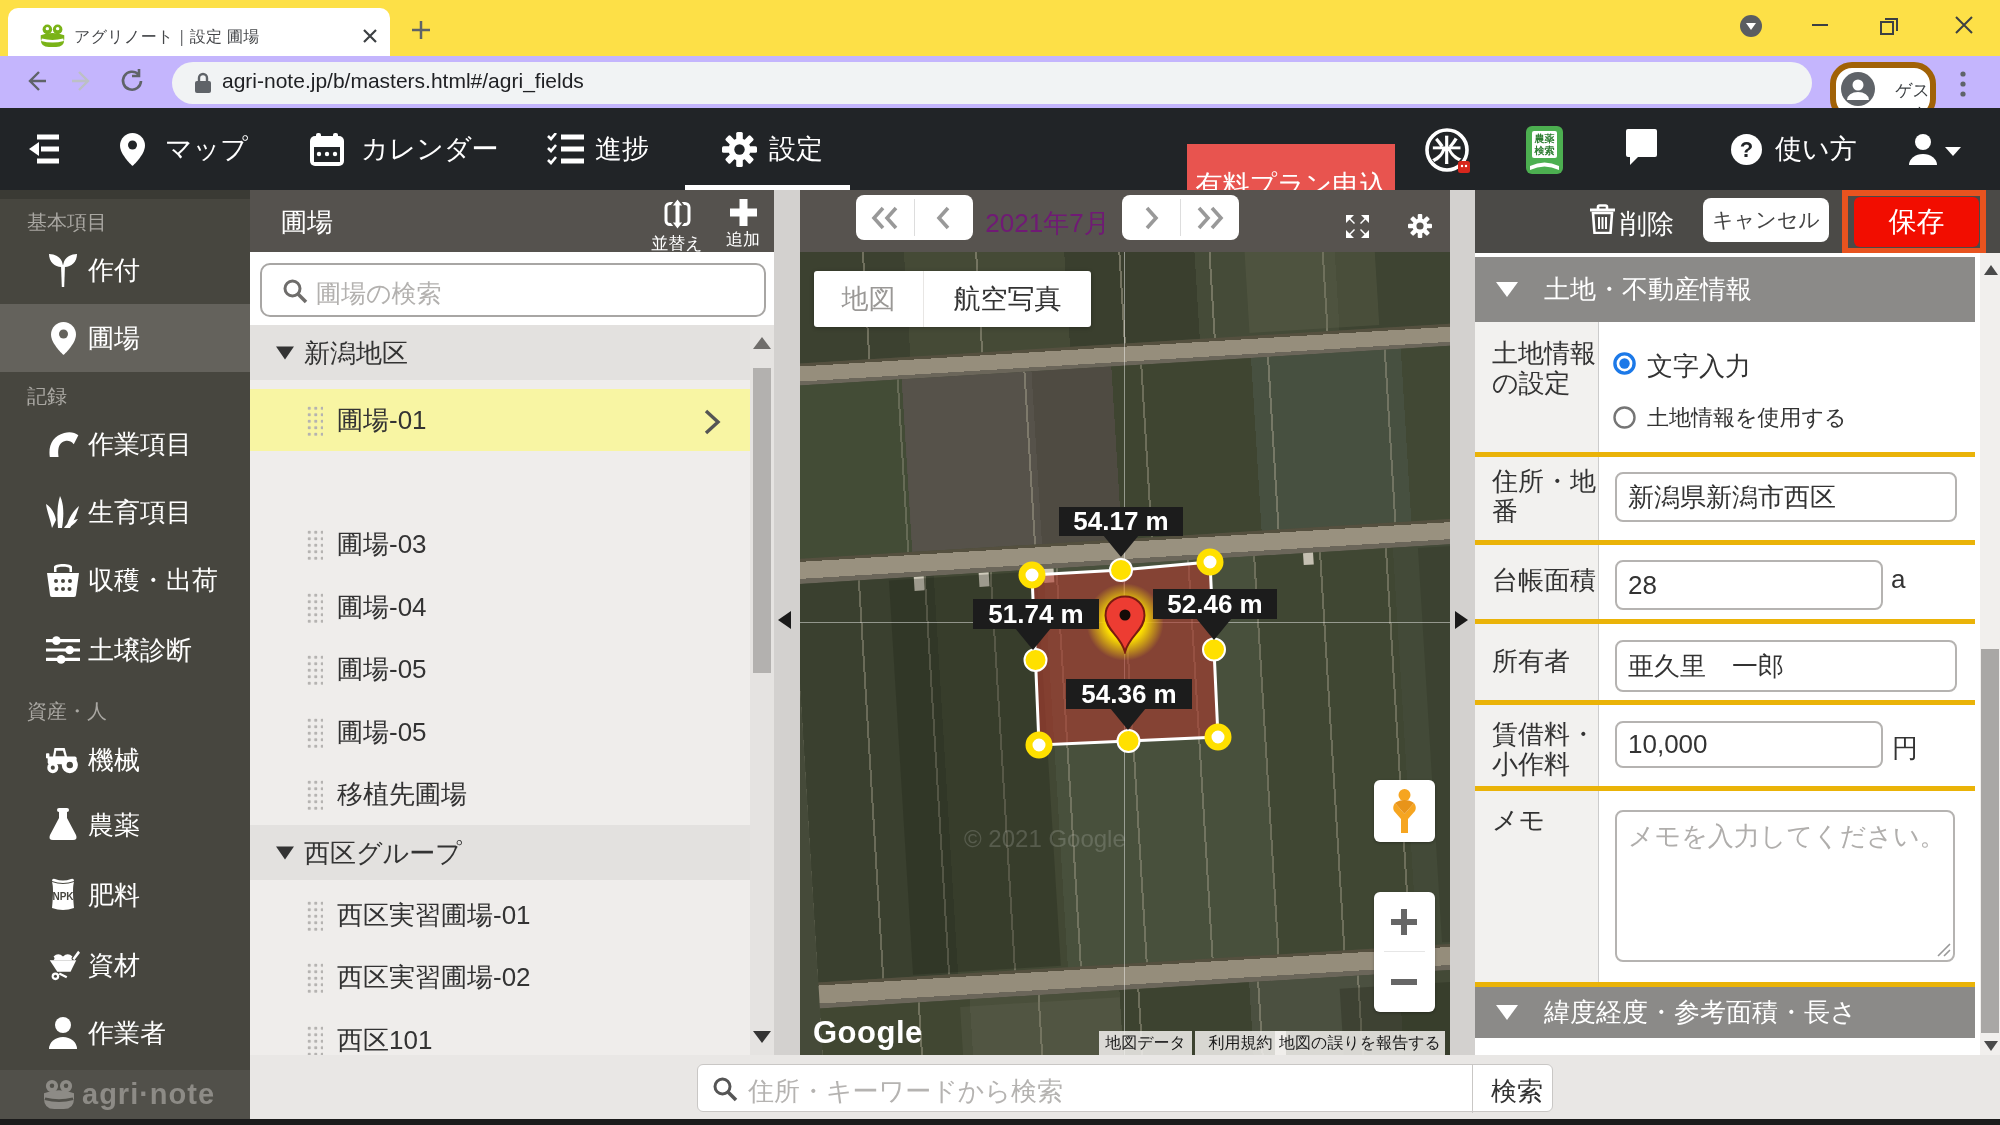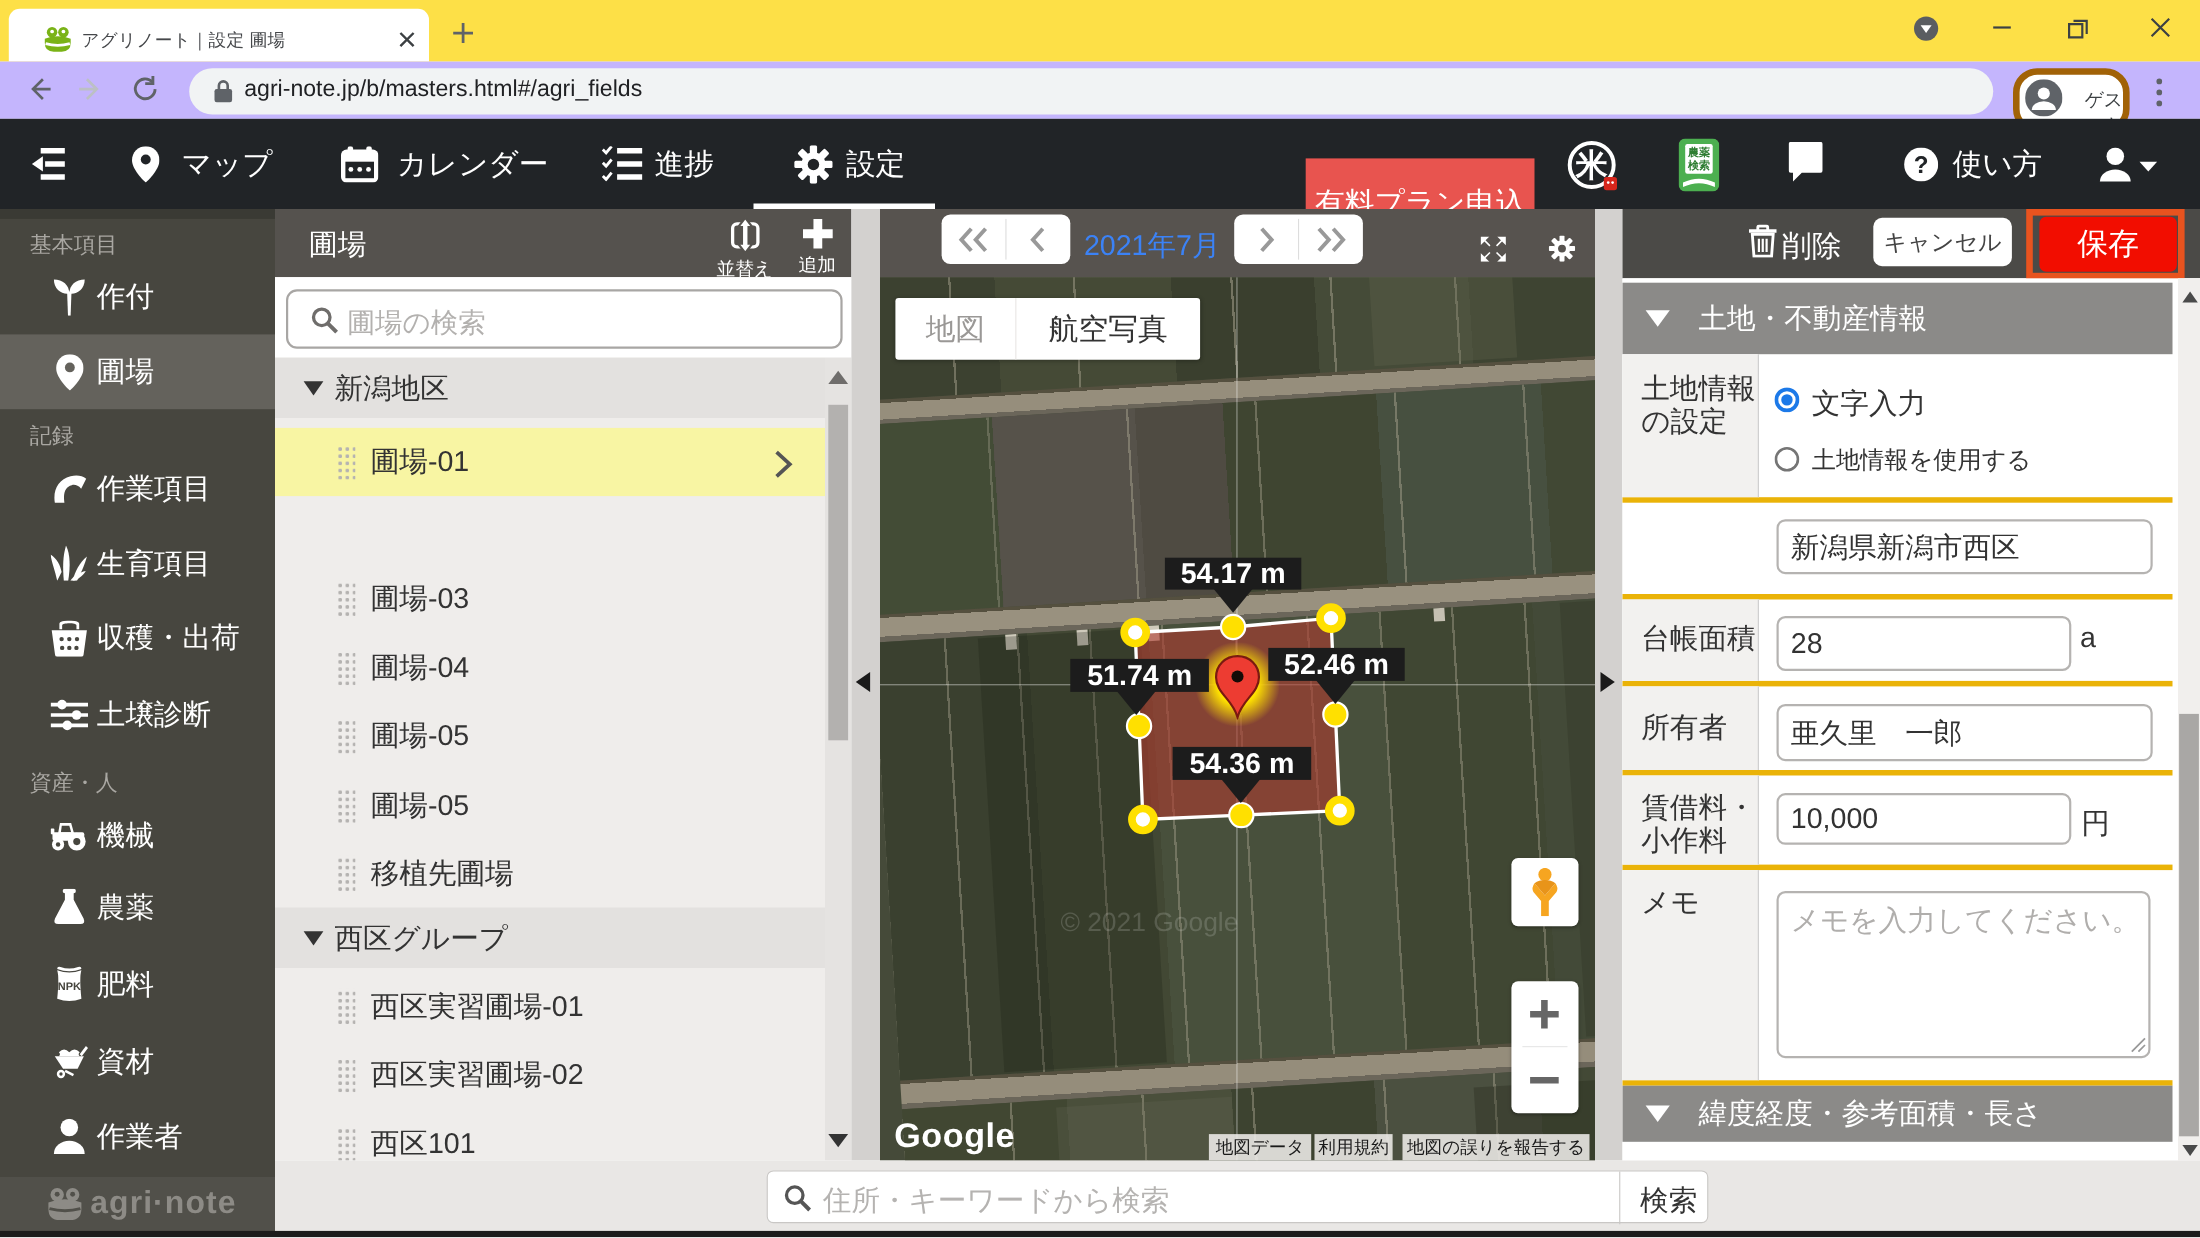--- a/index.html
+++ b/index.html
@@ -56,21 +56,21 @@
 #p2thumb{position:absolute;left:3px;top:43px;width:18px;height:305px;background:#b3b1af;}
 
 
 #gutterL{position:absolute;left:774px;top:190px;width:26px;height:865px;background:#d3d1cf;}
 #gutterR{position:absolute;left:1450px;top:190px;width:25px;height:865px;background:#d3d1cf;}
 
 
 #maptoolbar{position:absolute;left:800px;top:190px;width:650px;height:62px;background:#57534f;}
 .mbtn{position:absolute;top:5px;height:45px;background:#fff;border-radius:8px;display:flex;}
 .mbtn .cell{width:58px;height:45px;display:flex;align-items:center;justify-content:center;color:#9a9a9a;font-size:30px;}
-#mapdate{position:absolute;left:975px;top:206px;width:145px;text-align:center;color:#3b82f6;font-size:26px;}
+#mapdate{position:absolute;left:975px;top:206px;width:145px;text-align:center;color:#701a75;font-size:26px;}
 #map{position:absolute;left:800px;top:252px;width:650px;height:803px;background:#454a39;overflow:hidden;}
 .band{position:absolute;left:-80px;width:880px;transform-origin:0 50%;}
 #mapoverlay{position:absolute;left:800px;top:252px;width:650px;height:803px;overflow:hidden;pointer-events:none;}
 .mlabel{position:absolute;background:#1c1c1c;color:#fff;font-size:26px;font-weight:bold;display:flex;align-items:center;justify-content:center;}
 .mtri{position:absolute;width:0;height:0;border-left:18px solid transparent;border-right:18px solid transparent;border-top:22px solid #1c1c1c;}
 .attr{position:absolute;top:779px;height:24px;background:rgba(243,241,239,0.85);font-size:16px;color:#1a1a1a;display:flex;align-items:center;justify-content:center;white-space:nowrap;}
 
 
 #rpbar{position:absolute;left:1475px;top:190px;width:525px;height:63px;background:#4b4a47;}
 #rp{position:absolute;left:1475px;top:253px;width:525px;height:802px;background:#fff;}
@@ -606,21 +606,21 @@
         </svg>
     <div style="position:absolute;left:10px;top:59px;width:41px;height:1px;background:#e6e6e6;"></div>
     <svg style="position:absolute;left:15px;top:75px" width="30" height="30" viewBox="0 0 30 30">
           <path d="M2 15 H28" stroke="#666" stroke-width="6"></path>
         </svg>
   </div>
 
   <div style="position:absolute;left:13px;top:763px;font-size:31px;font-weight:bold;color:#fff;letter-spacing:0.5px;">Google</div>
 
   <div class="attr" style="left:299px;width:93px;">地図データ</div>
-  <div class="attr" style="left:395px;width:71px;">利用規約</div>
+  <div class="attr" style="left:395px;width:91px;">利用規約</div>
   <div class="attr" style="left:475px;width:170px;">地図の誤りを報告する</div>
 </div>
 
 <div id="rpbar">
   <svg style="position:absolute;left:114px;top:14px" width="27" height="30" viewBox="0 0 27 30">
         <path d="M1 6 H26" stroke="#fff" stroke-width="3"></path>
         <path d="M9 6 V3 a1.5 1.5 0 0 1 1.5 -1.5 H16.5 a1.5 1.5 0 0 1 1.5 1.5 V6" fill="none" stroke="#fff" stroke-width="2.6"></path>
         <path d="M4 9 H23 L21.5 29 H5.5 Z" fill="none" stroke="#fff" stroke-width="2.6"></path>
         <path d="M10 13 V25 M13.5 13 V25 M17 13 V25" stroke="#fff" stroke-width="2"></path>
       </svg>
@@ -642,20 +642,23 @@
           <circle cx="11.5" cy="11.5" r="9.6" fill="none" stroke="#1c79e8" stroke-width="3.4"></circle>
           <circle cx="11.5" cy="11.5" r="5.2" fill="#1c79e8"></circle>
         </svg>
     <div style="position:absolute;left:172px;top:27px;font-size:26px;color:#333;">文字入力</div>
     <svg style="position:absolute;left:138px;top:84px" width="23" height="23" viewBox="0 0 23 23">
           <circle cx="11.5" cy="11.5" r="10" fill="none" stroke="#757575" stroke-width="2.4"></circle>
         </svg>
     <div style="position:absolute;left:172px;top:81px;font-size:22px;color:#333;">土地情報を使用する</div>
   </div>
   <div class="formrow" style="top:204px;height:88px;">
+    <div class="flabel">
+          <div class="ltx" style="top:9px;">住所・地<br>番</div>
+        </div>
     <div class="finput" style="left:140px;top:15px;width:342px;height:50px;">新潟県新潟市西区</div>
   </div>
   <div class="formrow" style="top:292px;height:79px;">
     <div class="flabel">
           <div class="ltx" style="top:20px;">台帳面積</div>
         </div>
     <div class="finput" style="left:140px;top:15px;width:268px;height:50px;">28</div>
     <div style="position:absolute;left:416px;top:19px;font-size:26px;color:#333;">a</div>
   </div>
   <div class="formrow" style="top:371px;height:81px;">

